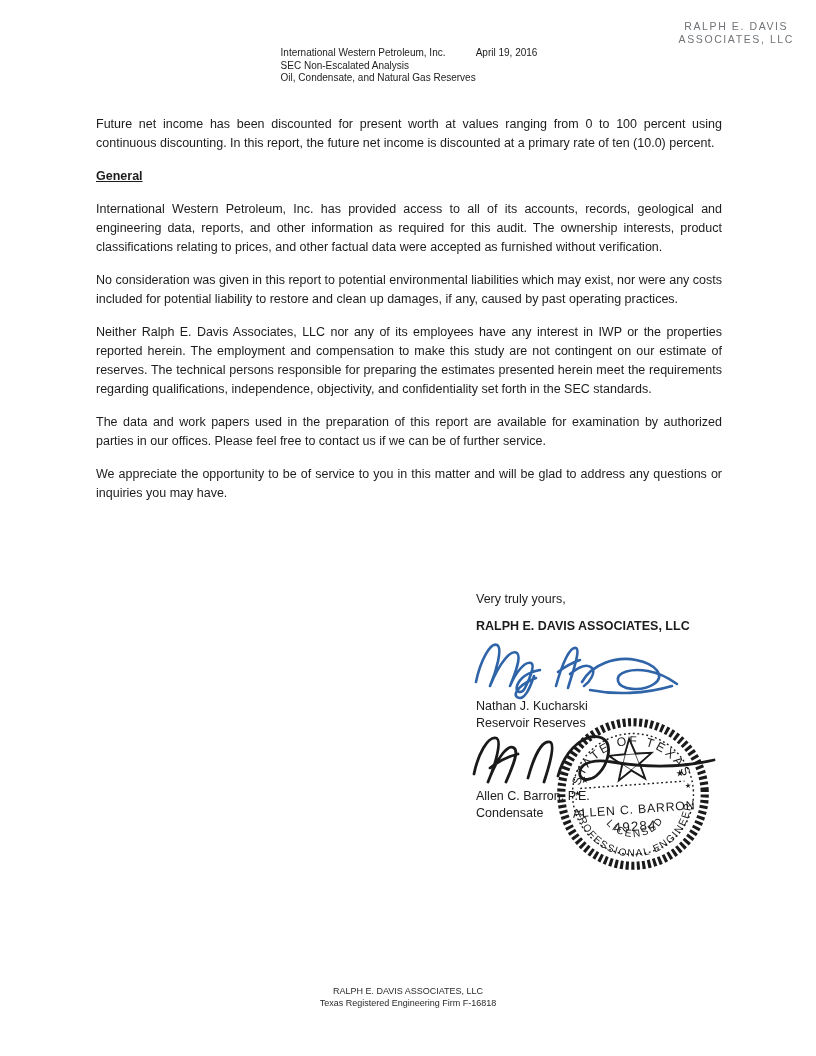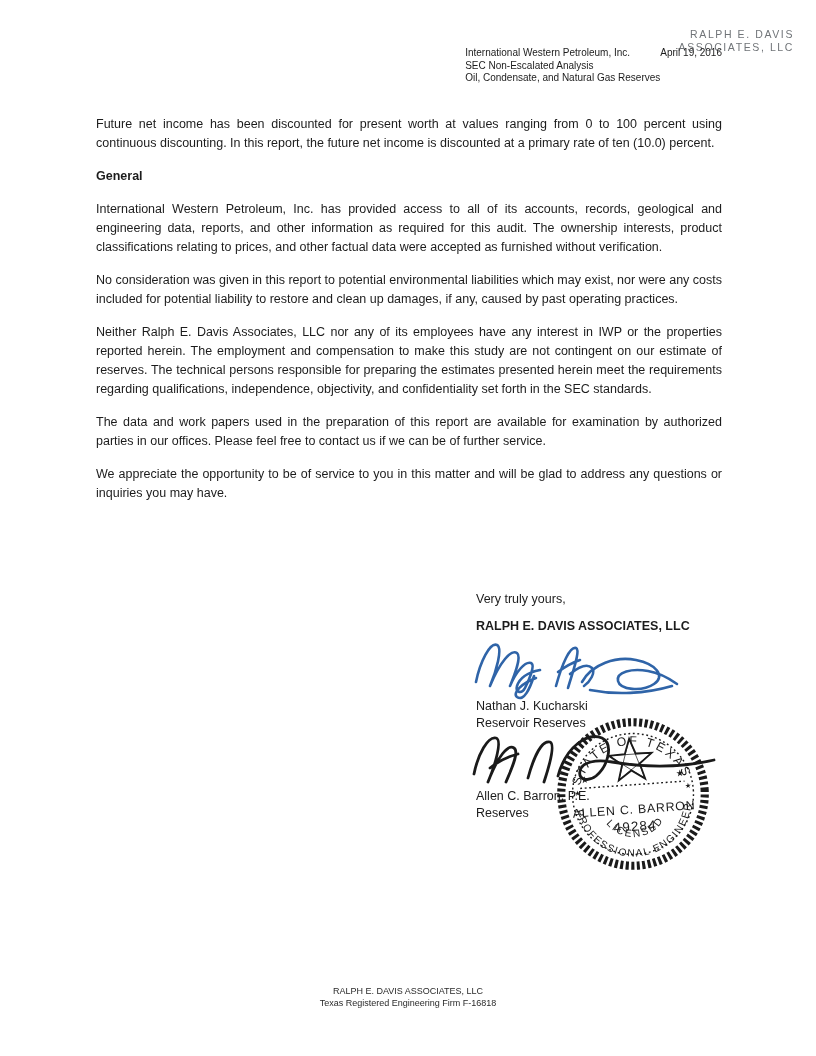--- a/index.html
+++ b/index.html
@@ -7,40 +7,40 @@
   .page {
     position: relative;
     width: 816px; height: 1056px;
     margin: 0 auto;
     background: #ffffff;
     font-family: "Liberation Sans", sans-serif;
     color: #1c1c1c;
     overflow: hidden;
   }
   .logo {
-    position: absolute; top: 28px; right: 22px;
-    text-align: right;
+    position: absolute; top: 20px; right: 22px;
+    text-align: center;
     font-size: 10.5px; line-height: 12.5px;
     letter-spacing: 1.6px;
     color: #707478;
   }
   .header {
     position: absolute; top: 47px; left: 96px; width: 626px;
-    display: flex; justify-content: flex-end;
+    display: flex; justify-content: center;
     font-size: 10px; line-height: 12.5px;
   }
   .header .left div { white-space: nowrap; }
   .header .date { font-size: 10px; }
   .body {
     position: absolute; top: 115px; left: 96px; width: 626px;
     font-size: 12.5px; line-height: 19px;
     text-align: justify;
   }
   .body p { margin: 0 0 14px 0; }
-  .body h3 { font-size: 12.5px; line-height: 19px; margin: 0 0 14px 0; font-weight: bold; text-align: left; }
+  .body h3 { font-size: 12.5px; line-height: 19px; margin: 0 0 14px 0; font-weight: bold; text-align: left; text-decoration: underline; }
   .sig-block {
     position: absolute; top: 590px; left: 432px; width: 310px;
     font-size: 12.5px; line-height: 19px; margin-left: 44px;
   }
   .sig-block .salutation { margin-bottom: 8px; }
   .sig-block .company { font-weight: bold; }
   .sig-line { font-size: 12.5px; line-height: 17px; }
   .sig-svg { display: block; overflow: visible; }
   .sig-svg.blue { margin: 0 0 0 -6px; }
   .sig-svg.black { margin: -2px 0 0 -10px; }
@@ -138,21 +138,21 @@
 
     <svg class="sig-svg black" width="252" height="58" viewBox="0 0 252 58" xmlns="http://www.w3.org/2000/svg">
       <g fill="none" stroke-width="2.8" stroke-linecap="round" stroke-linejoin="round">
         <path d="M8,44 C12,24 22,6 30,8 C37,10 28,38 22,52 C32,26 42,14 48,18 C54,22 44,42 40,52 M24,38 C34,30 44,26 52,24" stroke="#1a1a1a"></path>
         <path d="M62,48 C68,26 76,10 84,12 C90,14 82,40 78,52" stroke="#1a1a1a"></path>
         <path d="M92,46 C100,16 122,2 136,8 C148,14 142,36 130,46 C122,52 112,50 114,41 C116,32 130,29 146,32 C176,37 214,38 248,30" stroke="#1a1a1a"></path>
       </g>
     </svg>
 
     <div class="sig-line">Allen C. Barron, P.E.</div>
-    <div class="sig-line">Reserves</div>
+    <div class="sig-line">Condensate</div>
   </div>
 
   <div class="footer">
     <div>RALPH E. DAVIS ASSOCIATES, LLC</div>
     <div>Texas Registered Engineering Firm F-16818</div>
   </div>
 
 </div>
 
 </body></html>

